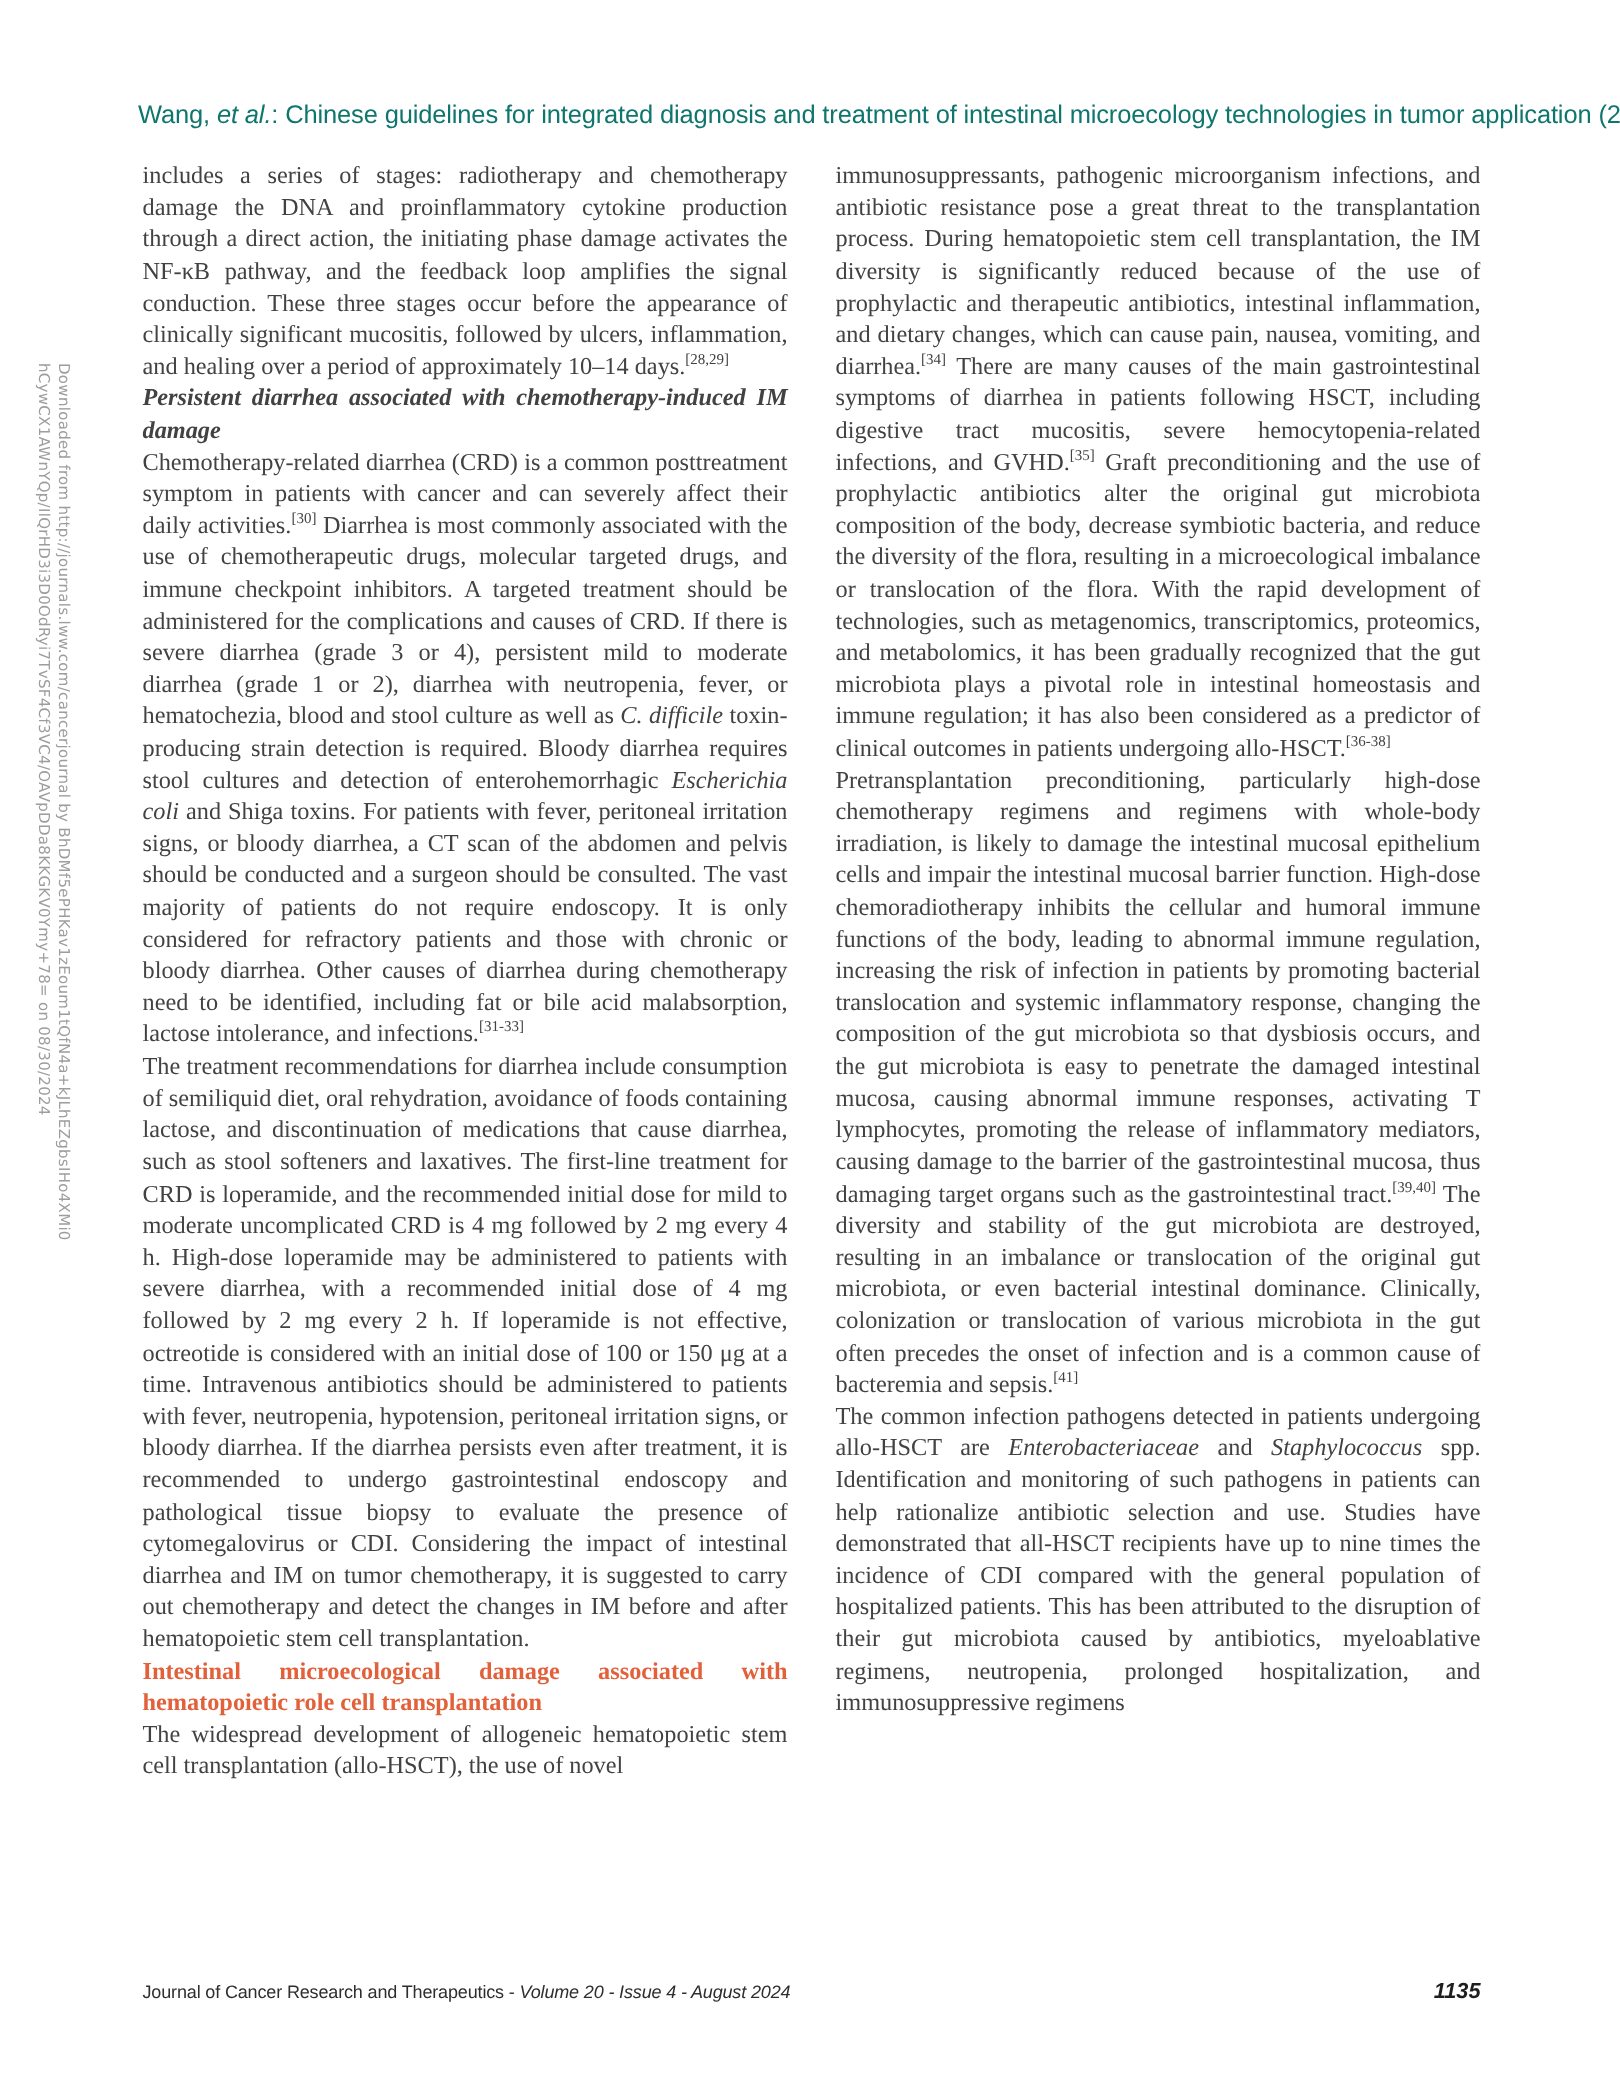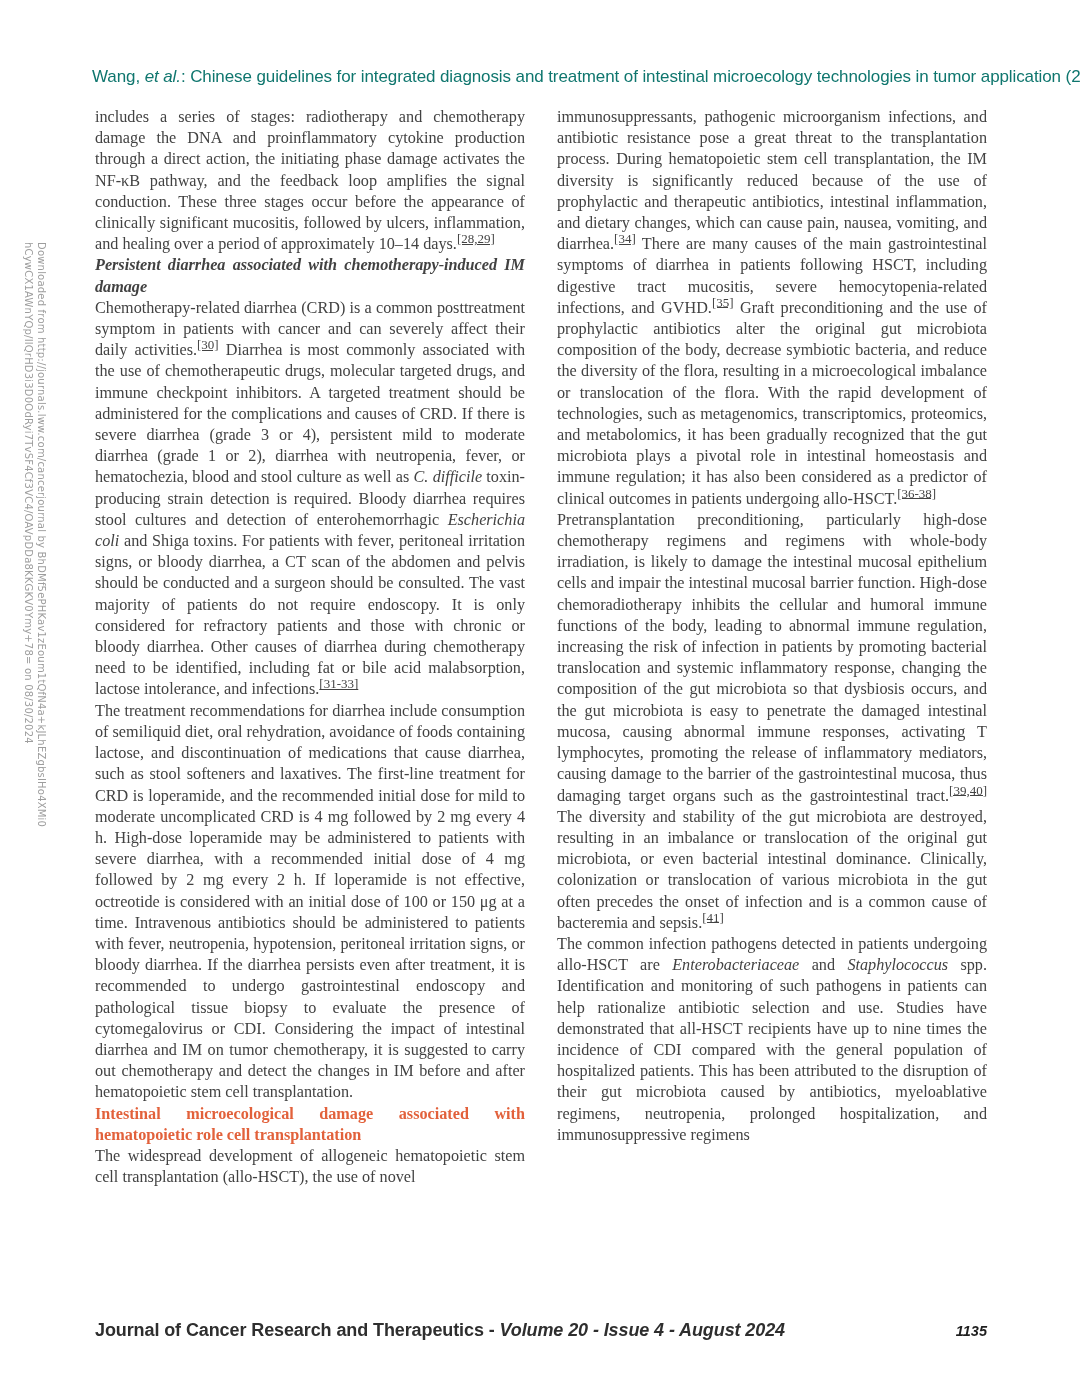--- a/index.html
+++ b/index.html
@@ -59,39 +59,38 @@
     font-size: 16.2px;
     line-height: 21.2px;
     font-weight: normal;
   }
   .col > * + * { margin-top: 21.2px; }
   .col h2 + p, .col h3 + p { margin-top: 0; }
   .col h3.subheading { font-style: italic; font-weight: bold; }
   .col h2.section-heading { color: var(--accent, #e2613b); font-weight: bold; }
   .it { font-style: italic; }
   sup {
-    font-size: 13px;
+    font-size: 10px;
     line-height: 0;
     vertical-align: super;
     letter-spacing: 0;
-    text-decoration: underline;
   }
   
   .footer {
     position: absolute;
     top: 1320px;
     left: 95px;
     width: 892px;
     display: flex;
     justify-content: space-between;
     align-items: baseline;
     font-family: "Liberation Sans", sans-serif;
     color: #2e2e2e;
   }
-  .journal-line { font-size: 18px; letter-spacing: -0.1px; font-weight: bold; }
+  .journal-line { font-size: 12px; letter-spacing: -0.1px; }
   .pageno { font-size: 14.5px; font-weight: bold; font-style: italic; color: #1f1f1f; text-align: right; }
 </style>
 </head>
 <body>
 
 <div class="page">
   <div class="watermark">
     <div>Downloaded from http://journals.lww.com/cancerjournal by BhDMf5ePHKav1zEoum1tQfN4a+kJLhEZgbsIHo4XMi0</div>
     <div>hCywCX1AWnYQp/IlQrHD3i3D0OdRyi7TvSF4Cf3VC4/OAVpDDa8KKGKV0Ymy+78= on 08/30/2024</div>
   </div>

